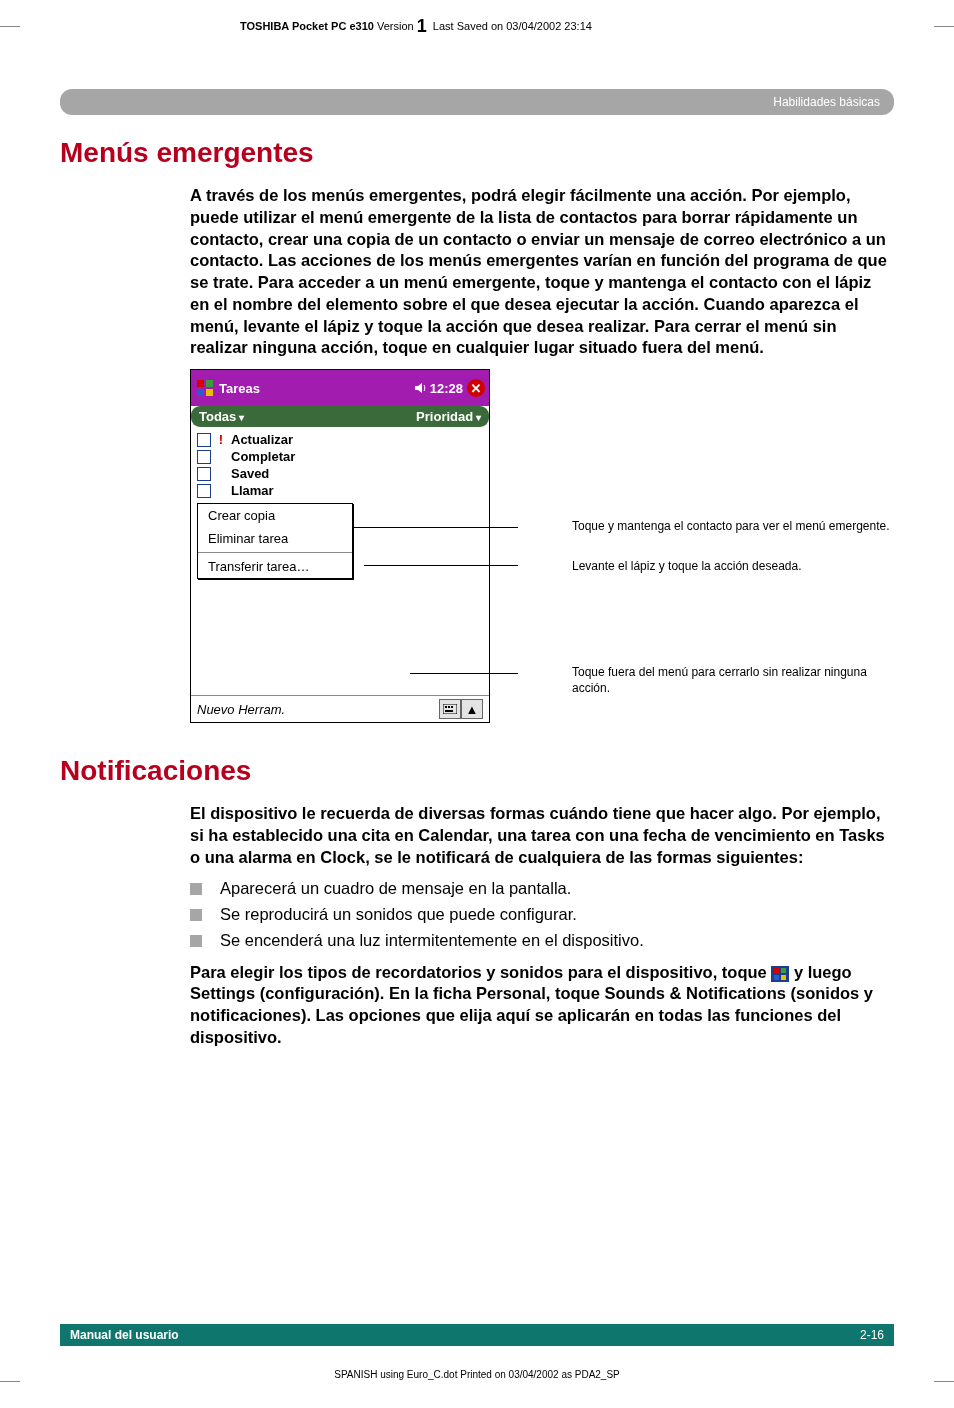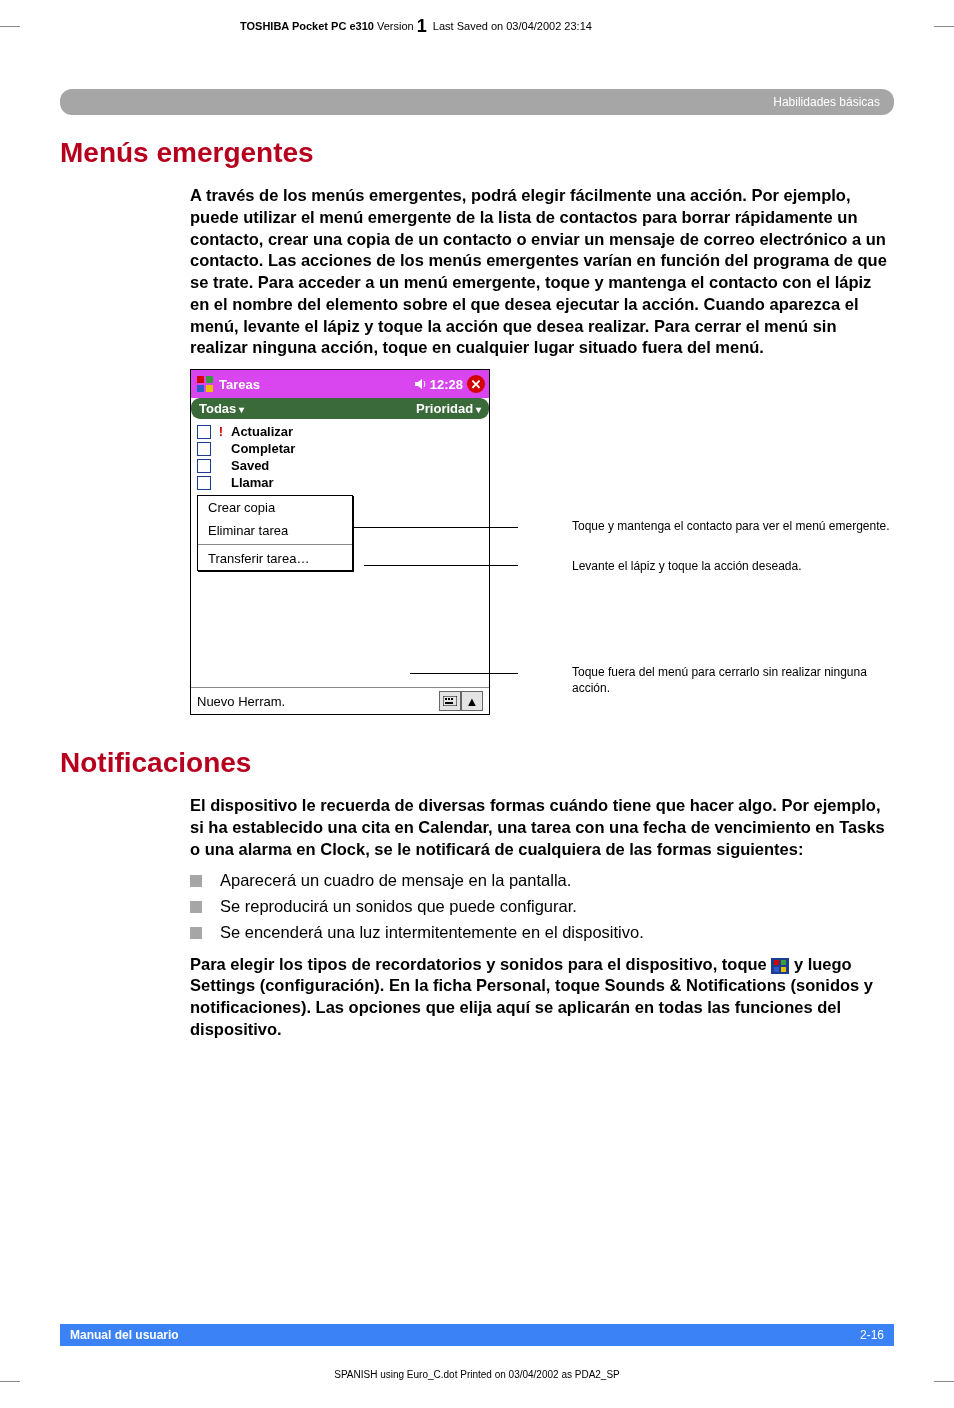--- a/index.html
+++ b/index.html
@@ -69,26 +69,26 @@
     gap: 0;
   }
   .device {
     width: 300px;
     border: 1px solid #000;
     font-family: Tahoma, Arial, sans-serif;
     font-size: 13px;
     background: #fff;
   }
   .dev-titlebar {
-    background: #d946ef;
+    background: #a21caf;
     color: #fff;
     display: flex;
     align-items: center;
     padding: 2px 4px;
-    height: 28px;
+    height: 36px;
   }
   .start-flag {
     width: 20px; height: 20px;
     display: inline-flex; align-items: center; justify-content: center;
     margin-right: 4px;
   }
   .start-flag svg { width: 18px; height: 18px; }
   .dev-title { font-weight: bold; flex: 1; }
   .dev-sound { margin-right: 2px; display:inline-flex; }
   .dev-time { font-weight: bold; margin-right: 4px; }
@@ -129,20 +129,21 @@
 
   .dev-flex-spacer { height: 110px; }
 
   .dev-bottombar {
     border-top: 1px solid #888;
     display: flex;
     align-items: center;
     justify-content: space-between;
     padding: 3px 6px;
     font-size: 13px;
+    font-style: italic;
   }
   .dev-bb-btns { display: flex; gap: 0; }
   .dev-bb-btn {
     border: 1px solid #666; width: 22px; height: 20px;
     display: inline-flex; align-items: center; justify-content: center;
     background: #e4e4e4;
   }
 
   .callouts {
     flex: 1;
@@ -166,21 +167,21 @@
   .inline-flag {
     display: inline-flex; width: 18px; height: 16px;
     background: #1a3d8f; vertical-align: -3px;
     align-items: center; justify-content: center;
   }
   .inline-flag svg { width: 14px; height: 14px; }
 
   .page-footer-bar {
     position: absolute;
     bottom: 62px; left: 60px; right: 60px;
-    background: #3b82f6; color: #fff;
+    background: #0f766e; color: #fff;
     display: flex; justify-content: space-between;
     padding: 4px 10px; font-size: 12px;
   }
   .page-footer-bar .left { font-weight: bold; }
   .print-line {
     position: absolute;
     bottom: 28px; left: 0; right: 0;
     text-align: center; font-size: 10px; color: #000;
   }
 </style>

